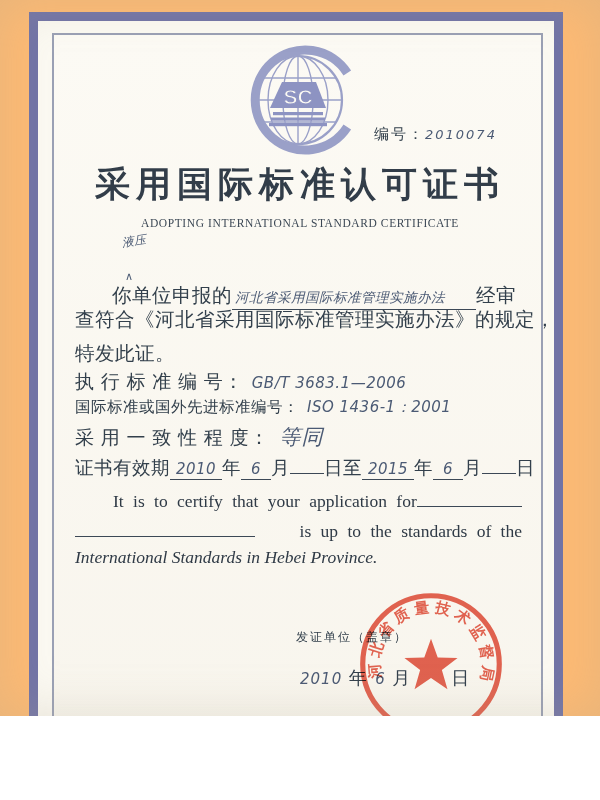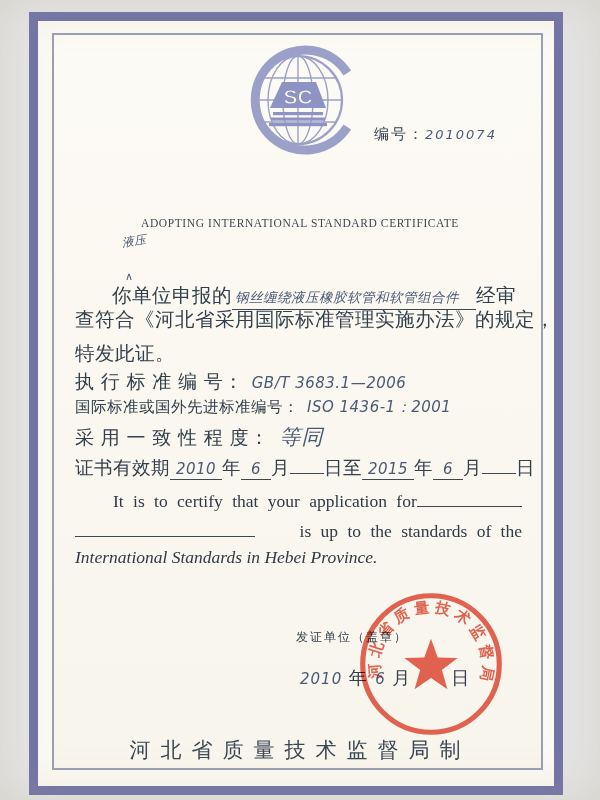--- a/index.html
+++ b/index.html
@@ -1,18 +1,18 @@
 <!DOCTYPE html>
 <html><head>
 <meta charset="utf-8">
 <style>
   html,body { margin:0; padding:0; }
   .cert {
-    position:relative; width:600px; height:800px;
-    background:#e5e5e5;
+    position:relative; width:600px; height:716px;
+    background:#fdba74;
     font-family:"Liberation Serif", serif;
     color:#33404c; overflow:hidden;
   }
   .cert::after{ content:""; position:absolute; inset:0; pointer-events:none;
     box-shadow: inset 0 0 50px rgba(175,165,140,.28); }
   .frame-outer{
     position:absolute; left:29px; top:12px; width:534px; height:783px;
     border:9px solid #7173a6; box-sizing:border-box; background:#fbf9f2;
   }
   .frame-inner{
@@ -92,27 +92,28 @@
       <rect x="35" y="73.5" width="54" height="3.2"></rect>
       <rect x="33" y="79" width="58" height="3.2"></rect>
     </g>
     <text x="62" y="60" text-anchor="middle" font-size="21" font-weight="bold" font-family="Liberation Sans, sans-serif" fill="#fcfaf4" stroke="#8d93c2" stroke-width="1">SC</text>
   </svg>
 
   <div class="abs serial">
     <span>编号：</span><span class="hw" style="font-size:13px">2010074</span>
   </div>
 
+  <div class="abs title">采用国际标准认可证书</div>
   <div class="abs subtitle">ADOPTING INTERNATIONAL STANDARD CERTIFICATE</div>
 
   <div class="abs hw company-insert">液压</div>
   <div class="abs company-caret">∧</div>
 
   <div class="abs bodyline para1">
-    <span class="indent"></span><span>你单位申报的</span><span class="hw product">钢丝缠绕液压橡胶软管和软管组合件</span><span>经审</span>
+    <span class="indent"></span><span>你单位申报的</span><span class="hw product">河北省采用国际标准管理实施办法</span><span>经审</span>
   </div>
   <div class="abs bodyline para2">查符合《河北省采用国际标准管理实施办法》的规定，</div>
   <div class="abs bodyline para3">特发此证。</div>
 
   <div class="abs bodyline stdline">
     <span>执 行 标 准 编 号：</span><span class="hw">GB/T 3683.1—2006</span>
   </div>
   <div class="abs bodyline intline">
     <span>国际标准或国外先进标准编号：</span><span class="hw">ISO 1436-1：2001</span>
   </div>

